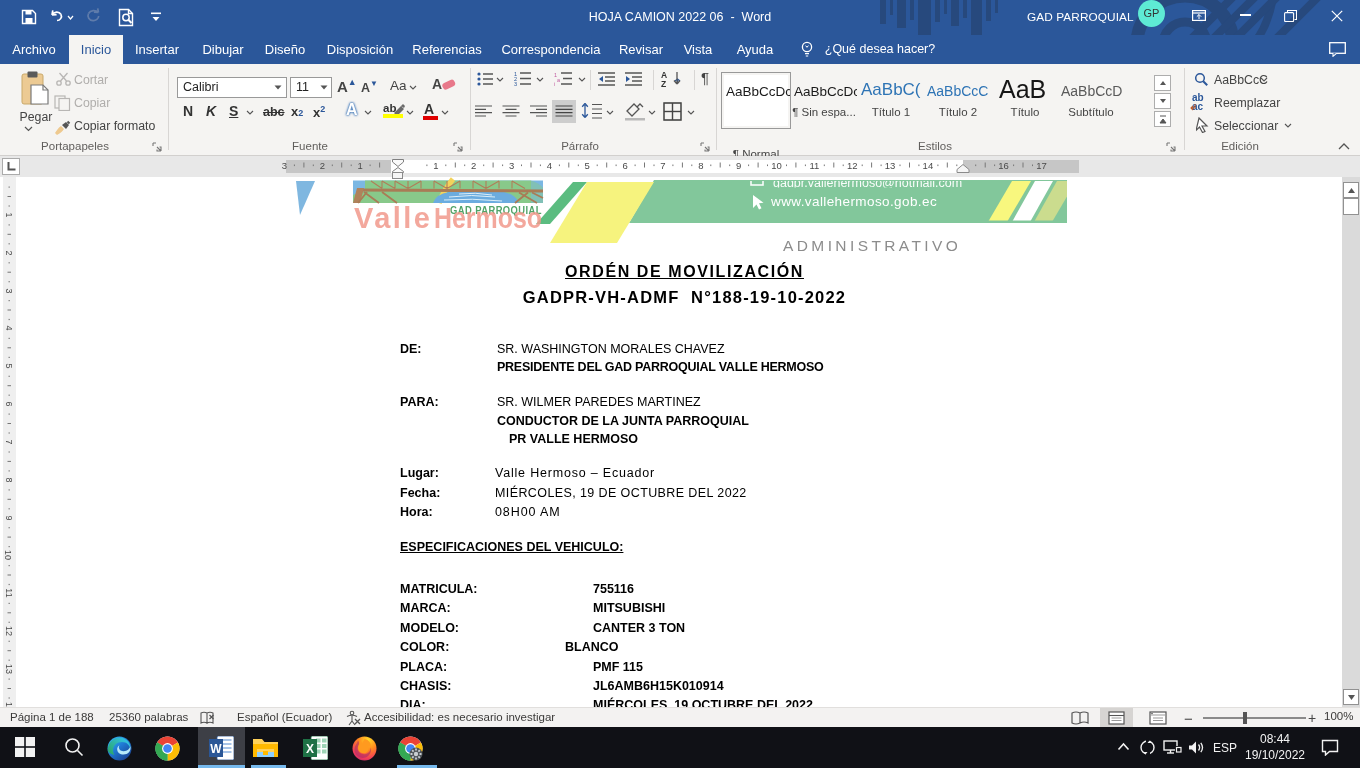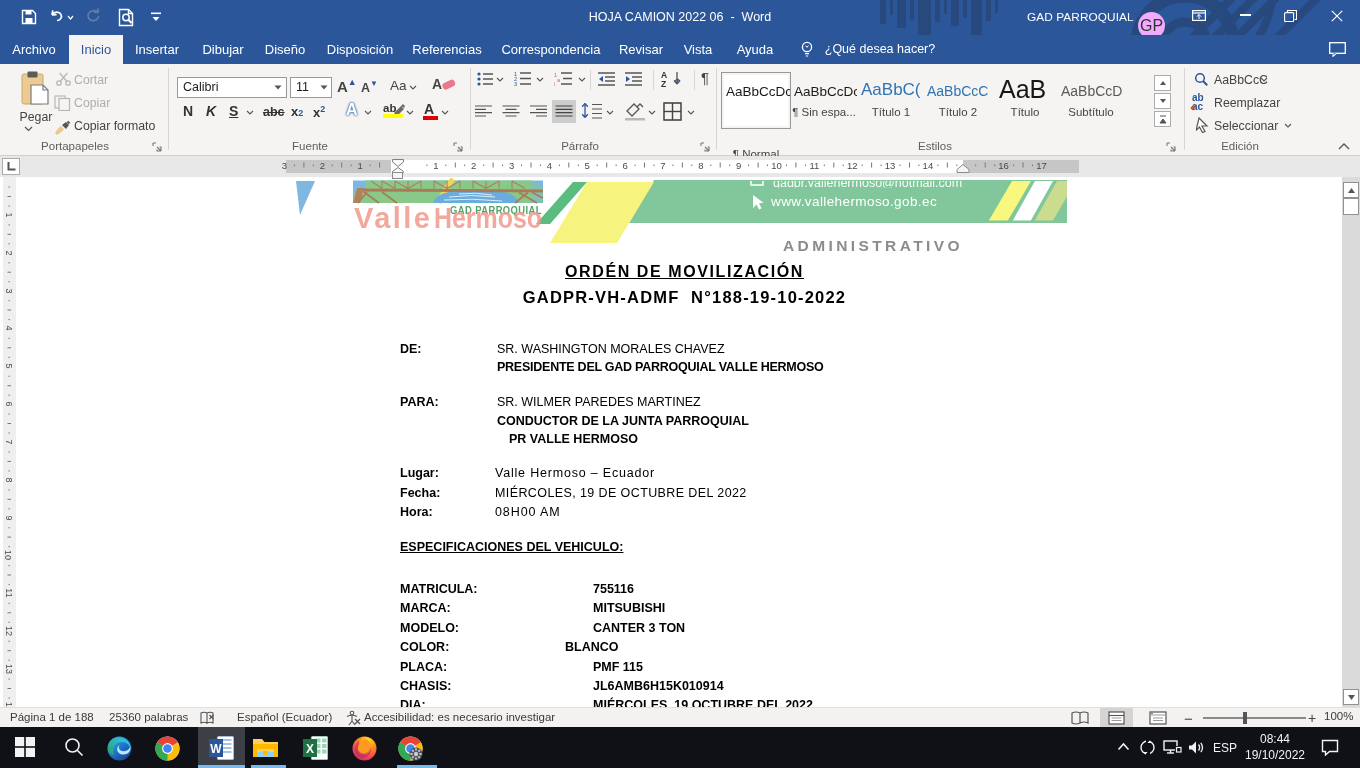--- a/index.html
+++ b/index.html
@@ -87,21 +87,21 @@
       <path d="M10.5 1.5 v4 h4" fill="none" stroke="#fff" stroke-width="1.4"></path>
       <circle cx="8" cy="9.5" r="3.2" fill="none" stroke="#fff" stroke-width="1.5"></circle>
       <path d="M10.3 11.8 l3.2 3.2" stroke="#fff" stroke-width="2"></path>
     </svg>
     <svg class="abs" style="left:150px;top:12px" width="12" height="11" viewBox="0 0 12 11">
       <rect x="1" y="0.5" width="10" height="1.6" fill="#fff"></rect>
       <path d="M2.5 5 l3.5 4 l3.5 -4 z" fill="#fff"></path>
     </svg>
     <div class="abs" style="left:0;top:0;width:1360px;height:35px;text-align:center;line-height:35px;color:#fff;font-size:12.5px;">HOJA CAMION 2022 06&nbsp; -&nbsp; Word</div>
     <div class="abs" style="left:1027px;top:0;height:35px;line-height:35px;color:#fff;font-size:11.8px;white-space:nowrap;letter-spacing:0.1px;">GAD PARROQUIAL</div>
-    <div class="abs" style="left:1138px;top:12px;width:27px;height:27px;border-radius:50%;background:#f0abfc;color:#333;font-size:16px;text-align:center;line-height:27px;">GP</div>
+    <div class="abs" style="left:1138px;top:0;width:27px;height:27px;border-radius:50%;background:#5eead4;color:#333;font-size:11px;text-align:center;line-height:27px;">GP</div>
 
     <svg class="abs" style="left:1192px;top:10px" width="14" height="11" viewBox="0 0 14 11">
       <rect x="0.6" y="0.6" width="12.8" height="9.8" fill="none" stroke="#fff" stroke-width="1.2"></rect>
       <path d="M0.6 3 h12.8" stroke="#fff" stroke-width="1.2"></path>
       <path d="M7 4.5 v4.5 M7 4.5 l-2.2 2.2 M7 4.5 l2.2 2.2" stroke="#fff" stroke-width="1"></path>
     </svg>
     <div class="abs" style="left:1240px;top:14px;width:11px;height:1.5px;background:#fff;"></div>
     <svg class="abs" style="left:1284px;top:10px" width="13" height="12" viewBox="0 0 13 12">
       <path d="M3.5 2.5 v-2 h9 v9 h-2" fill="none" stroke="#fff" stroke-width="1.1"></path>
       <rect x="0.6" y="2.6" width="9" height="9" rx="1" fill="none" stroke="#fff" stroke-width="1.1"></rect>
@@ -574,21 +574,21 @@
 
         <path d="M80 15 L71 26 M77 15 L92 26 M95 15 L110 26" stroke="#a06e44" stroke-width="1.8"></path>
 
         <path d="M232 15.5 L250 26 M245 15.5 L256 21 M241 15.5 L228 26" stroke="#a06e44" stroke-width="1.8"></path>
       </g>
 
       <text x="163" y="36.5" font-size="11" font-weight="bold" fill="#3f9a58" opacity="0.9" font-family="Liberation Sans" letter-spacing="0.5" textLength="92" lengthAdjust="spacingAndGlyphs">GAD PARROQUIAL</text>
       <text x="67" y="51" font-size="29" font-weight="bold" fill="#f2998c" opacity="0.85" font-family="Liberation Sans" textLength="76">Valle</text>
       <text x="147" y="51" font-size="29" font-weight="bold" fill="#f2998c" opacity="0.85" font-family="Liberation Sans" textLength="108" lengthAdjust="spacingAndGlyphs">Hermoso</text>
     </svg>
-    <div class="doctext" style="left:783px;top:60px;font-size:15.5px;font-weight:bold;color:#8c8c8c;letter-spacing:3.4px;">ADMINISTRATIVO</div>
+    <div class="doctext" style="left:783px;top:60px;font-size:15.5px;font-weight:normal;color:#8c8c8c;letter-spacing:3.4px;">ADMINISTRATIVO</div>
     <div class="doctext" style="left:398px;top:86px;width:573px;text-align:center;font-size:16px;font-weight:bold;letter-spacing:1.6px;"><span style="text-decoration:underline;">ORDÉN DE MOVILIZACIÓN</span></div>
     <div class="doctext" style="left:398px;top:111px;width:573px;text-align:center;font-size:16.5px;font-weight:bold;letter-spacing:1.2px;">GADPR-VH-ADMF&nbsp; N°188-19-10-2022</div>
     <div class="doctext" style="left:400px;top:165px;font-size:12.5px;font-weight:bold;">DE:</div>
     <div class="doctext" style="left:497px;top:165px;font-size:12.5px;">SR. WASHINGTON MORALES CHAVEZ</div>
     <div class="doctext" style="left:497px;top:183px;font-size:12.5px;font-weight:bold;letter-spacing:-0.25px;">PRESIDENTE DEL GAD PARROQUIAL VALLE HERMOSO</div>
     <div class="doctext" style="left:400px;top:218px;font-size:12.5px;font-weight:bold;">PARA:</div>
     <div class="doctext" style="left:497px;top:218px;font-size:12.5px;">SR. WILMER PAREDES MARTINEZ</div>
     <div class="doctext" style="left:497px;top:237px;font-size:12.5px;font-weight:bold;">CONDUCTOR DE LA JUNTA PARROQUIAL</div>
     <div class="doctext" style="left:497px;top:255px;font-size:12.5px;font-weight:bold;padding-left:12px;">PR VALLE HERMOSO</div>
     <div class="doctext" style="left:400px;top:289px;font-size:12.5px;font-weight:bold;">Lugar:</div>

